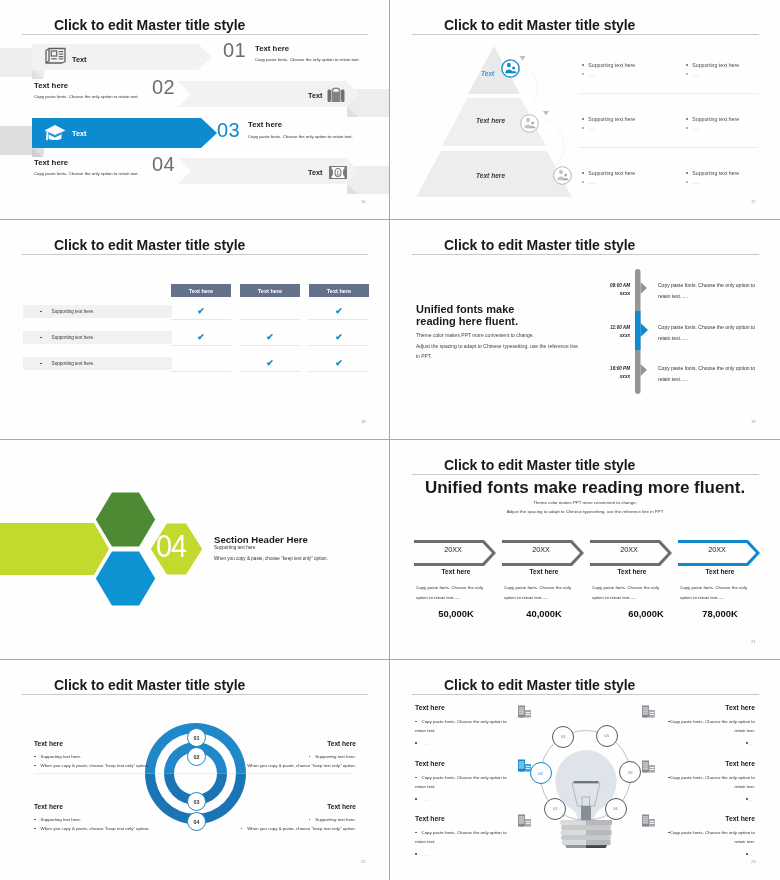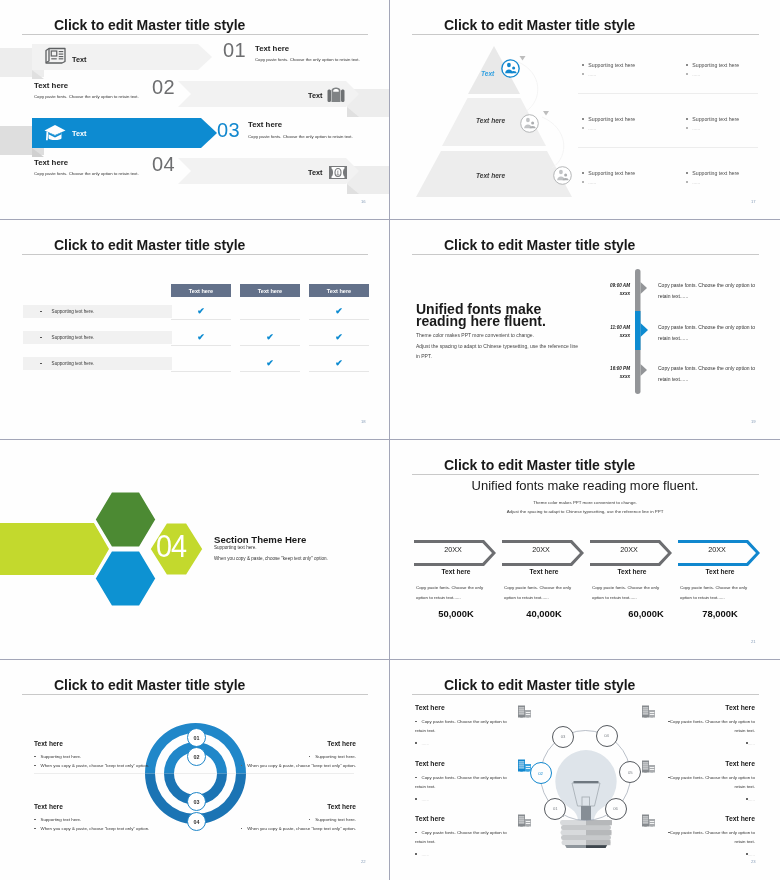--- a/index.html
+++ b/index.html
@@ -31,33 +31,33 @@
   .s2item .sub .bul{background:#b4b4b4;}
 
   
   .s3hdr{position:absolute;top:64px;width:60px;height:13px;background:#63718a;color:#fff;font-size:5.6px;font-weight:bold;display:flex;align-items:center;justify-content:center;}
   .s3rowbar{position:absolute;left:23px;width:149px;height:13px;background:#f1f1f1;font-size:4.6px;color:#333;display:flex;align-items:center;}
   .s3rowbar .bul{display:inline-block;width:1.6px;height:1.6px;background:#555;margin-left:17px;margin-right:10px;}
   .s3uline{position:absolute;height:1px;background:#e6e6e6;width:60px;}
   .s3check{position:absolute;color:#0d8bd1;font-size:9px;font-weight:bold;width:60px;text-align:center;}
 
   
-  .s4h{position:absolute;left:26px;top:83px;font-size:14px;font-weight:bold;color:#1a1a1a;line-height:12px;}
+  .s4h{position:absolute;left:26px;top:83px;font-size:11px;font-weight:bold;color:#1a1a1a;line-height:12px;}
   .s4b{position:absolute;left:26px;top:110px;font-size:5px;color:#444;line-height:10.5px;}
   .s4time{position:absolute;left:180px;width:60px;text-align:right;font-size:4.6px;font-weight:bold;font-style:italic;color:#1a1a1a;line-height:7.5px;}
   .s4desc{position:absolute;left:268px;font-size:5px;color:#333;line-height:11px;}
 
   
   .s5num{position:absolute;left:156px;top:88px;font-size:32px;color:#fff;font-weight:400;font-family:"Liberation Sans",sans-serif;letter-spacing:-1px;transform:scaleX(0.9);transform-origin:left top;}
   .s5head{position:absolute;left:214px;top:94px;font-size:9.6px;font-weight:bold;color:#1a1a1a;}
   .s5sub{position:absolute;left:214px;top:105px;font-size:4.6px;color:#333;}
   .s5sub2{position:absolute;left:214px;top:116px;font-size:4.6px;color:#333;}
 
   
-  .s6lead{position:absolute;left:0;top:38px;width:390px;text-align:center;font-size:13px;color:#1a1a1a;}
+  .s6lead{position:absolute;left:0;top:38px;width:390px;text-align:center;font-size:17px;color:#1a1a1a;font-weight:bold;}
   .s6sub{position:absolute;left:0;top:59px;width:390px;text-align:center;font-size:4.4px;color:#3a3a3a;line-height:8.5px;}
   .s6ahead{position:absolute;font-size:6.6px;font-weight:bold;color:#1a1a1a;text-align:center;width:80px;}
   .s6abody{position:absolute;font-size:4.4px;color:#333;line-height:9.5px;width:80px;}
   .s6aval{position:absolute;font-size:9.4px;font-weight:bold;color:#111;text-align:center;width:80px;}
   .s6num{position:absolute;font-size:7.2px;color:#1a1a1a;text-align:center;width:80px;}
 
   
   .s7block{position:absolute;font-size:4.4px;color:#333;}
   .s7h{font-size:6.6px;font-weight:bold;color:#1a1a1a;margin-bottom:7px;}
   .s7li{margin-top:4px;white-space:nowrap;}
@@ -281,21 +281,21 @@
     <div class="pgno">19</div>
   </div>
   <div class="slide s4">
     <svg style="position:absolute;left:0;top:48px" width="210" height="125" viewBox="0 0 210 125">
       <path d="M0 35 H94 L109 61 L94 87 H0 Z" fill="#c3d92d"></path>
       <path d="M111 3 H140 L157 31.5 L140 60 H111 L94 31.5 Z" fill="#4c8a33" stroke="#fefefe" stroke-width="3.2" stroke-linejoin="round"></path>
       <path d="M111 62 H140 L157 90.5 L140 119 H111 L94 90.5 Z" fill="#0d92d2" stroke="#fefefe" stroke-width="3.2" stroke-linejoin="round"></path>
       <path d="M166 34 H187 L204 61 L187 88 H166 L149 61 Z" fill="#c3d92d" stroke="#fefefe" stroke-width="3.2" stroke-linejoin="round"></path>
     </svg>
     <div class="s5num">04</div>
-    <div class="s5head">Section Theme Here</div>
+    <div class="s5head">Section Header Here</div>
     <div class="s5sub">Supporting text here.</div>
     <div class="s5sub2">When you copy &amp; paste, choose "keep text only" option.</div>
   </div>
   <div class="slide s5">
     <div class="stitle">Click to edit Master title style</div>
     <div class="srule" style="width:347px"></div>
     <div class="s6lead">Unified fonts make reading more fluent.</div>
     <div class="s6sub"><span>Theme color makes PPT more convenient to change.</span><br><span>Adjust the spacing to adapt to Chinese typesetting, use the reference line in PPT</span></div>
     <div id="s6arrows">
         <svg width="84" height="26" viewBox="0 0 84 26" style="position: absolute; left: 24px; top: 100px;">

